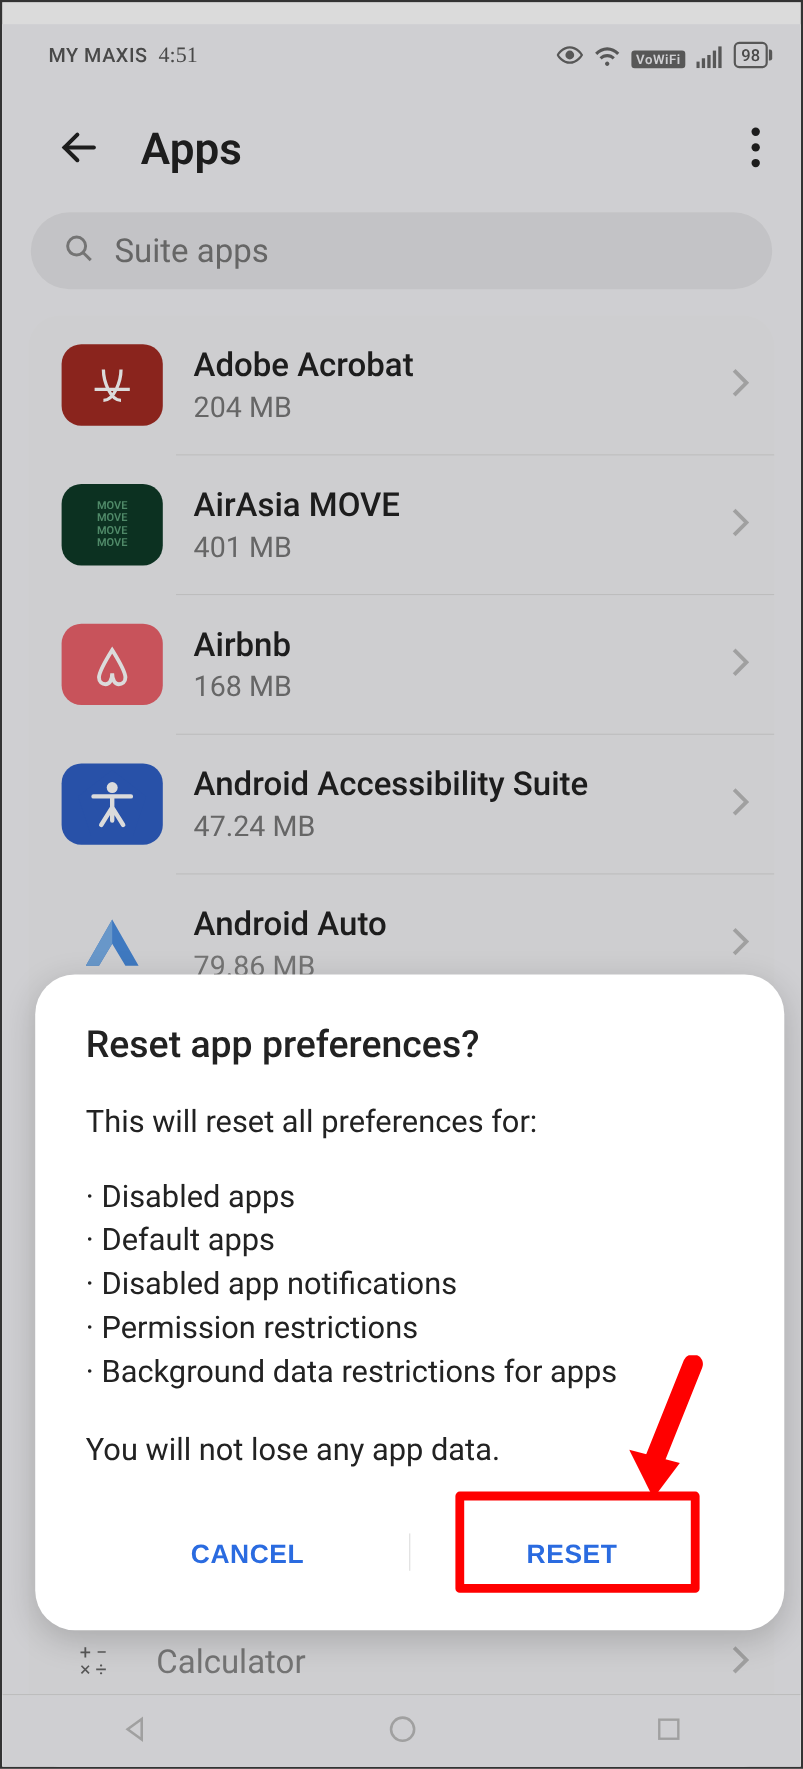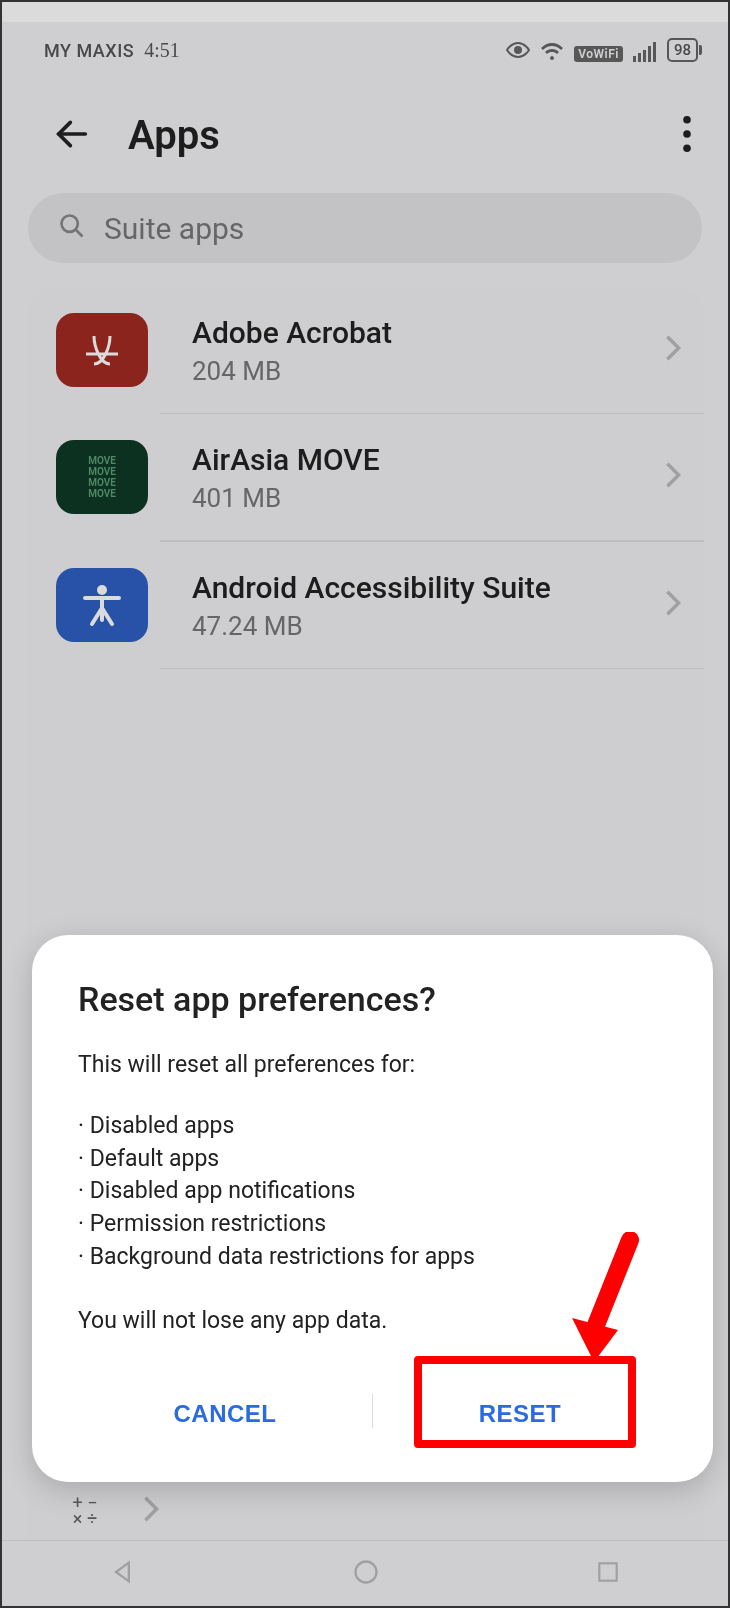--- a/index.html
+++ b/index.html
@@ -69,21 +69,21 @@
     background:#e4e4e7; border-radius:40px; height:70px;
     display:flex; align-items:center; padding:0 30px; gap:18px;
   }
   .search-placeholder { color:#777; font-size:30px; }
   
   .list-card {
     margin: 0 24px; background:#f0f0f3; border-radius:28px; padding:0 0;
     flex:1; overflow:hidden;
   }
   .app-row {
-    display:flex; align-items:center; gap:44px;
+    display:flex; align-items:center; gap:28px;
     padding:26px 22px 26px 30px;
   }
   .app-icon {
     width:92px; height:74px; border-radius:18px; flex-shrink:0;
     display:flex; align-items:center; justify-content:center;
     font-size:34px; color:#fff; font-weight:600;
   }
   .app-info { flex:1; }
   .app-name { font-size:30px; font-weight:500; color:#222; }
   .app-size { font-size:26px; color:#777; margin-top:6px; }
@@ -92,21 +92,21 @@
   
   .cutoff .app-size { color:#888; }
   
   .dialog {
     position:absolute; left:30px; right:15px; bottom:124px;
     background:#fff; border-radius:36px; z-index:10;
     padding:44px 46px 0 46px;
     box-shadow: 0 8px 30px rgba(0,0,0,.18);
   }
   .dialog-title { font-size:34px; font-weight:500; color:#222; margin-bottom:30px; }
-  .dialog-body { font-size:23px; color:#222; line-height:1.42; }
+  .dialog-body { font-size:28px; color:#222; line-height:1.42; }
   .dialog-body .intro { margin-bottom:28px; }
   .dialog-body ul { list-style:none; margin-bottom:32px; }
   .dialog-body li::before { content:"· "; }
   .dialog-body .note { margin-bottom:36px; }
   .dialog-actions {
     display:flex; align-items:stretch; justify-content:center;
     border-top: none; padding-bottom:24px;
   }
   .dialog-btn {
     flex:1; background:none; border:none; font-size:24px; font-weight:600;
@@ -229,45 +229,75 @@
         </div>
         <div class="app-info">
           <div class="app-name">AirAsia MOVE</div>
           <div class="app-size">401 MB</div>
         </div>
         <span class="chevron"><svg width="18" height="28" viewBox="0 0 12 20" fill="none" stroke="#bbb" stroke-width="2.5">
             <polyline points="2 2 10 10 2 18"></polyline>
           </svg></span>
       </div>
       <div class="divider"></div>
+      <div class="app-row">
+        <div class="app-icon" style="background:#e9616b">
+          <svg width="46" height="46" viewBox="0 0 46 46" fill="none" stroke="#fff" stroke-width="3.5">
+            <path d="M23 10c-5 8-12 20-12 25 0 4 3 6 6 6 3 0 6-3 6-10 0 7 3 10 6 10 3 0 6-2 6-6 0-5-7-17-12-25z"></path>
+          </svg>
+        </div>
+        <div class="app-info">
+          <div class="app-name">Airbnb</div>
+          <div class="app-size">168 MB</div>
+        </div>
+        <span class="chevron"><svg width="18" height="28" viewBox="0 0 12 20" fill="none" stroke="#bbb" stroke-width="2.5">
+            <polyline points="2 2 10 10 2 18"></polyline>
+          </svg></span>
+      </div>
       <div class="divider"></div>
       <div class="app-row">
         <div class="app-icon" style="background:#2f5fc4">
           <svg width="74" height="74" viewBox="0 0 74 74">
             <polygon points="37,6 68,30 56,66 18,66 6,30" fill="#2f5fc4"></polygon>
             <circle cx="37" cy="22" r="5" fill="#fff"></circle>
             <path d="M20 30h34M37 30v22M37 40l-10 16M37 40l10 16" stroke="#fff" stroke-width="4" stroke-linecap="round"></path>
           </svg>
         </div>
         <div class="app-info">
           <div class="app-name">Android Accessibility Suite</div>
           <div class="app-size">47.24 MB</div>
         </div>
         <span class="chevron"><svg width="18" height="28" viewBox="0 0 12 20" fill="none" stroke="#bbb" stroke-width="2.5">
             <polyline points="2 2 10 10 2 18"></polyline>
           </svg></span>
       </div>
       <div class="divider"></div>
+      <div class="app-row cutoff">
+        <div class="app-icon" style="background:transparent">
+          <svg width="60" height="60" viewBox="0 0 60 60">
+            <polygon points="30,8 54,50 42,50 30,30 18,50 6,50" fill="#4a8de0"></polygon>
+            <polygon points="30,8 6,50 18,50 30,30" fill="#7ab0ea"></polygon>
+          </svg>
+        </div>
+        <div class="app-info">
+          <div class="app-name">Android Auto</div>
+          <div class="app-size">79.86 MB</div>
+        </div>
+        <span class="chevron"><svg width="18" height="28" viewBox="0 0 12 20" fill="none" stroke="#bbb" stroke-width="2.5">
+            <polyline points="2 2 10 10 2 18"></polyline>
+          </svg></span>
+      </div>
     </div>
 
   <div class="peek-row">
     <div class="peek-icon">
       <span style="font-size:18px;">+ −</span>
       <span style="font-size:18px;">× ÷</span>
     </div>
+    <div class="peek-text">Calculator</div>
     <span class="chevron">
       <svg width="18" height="28" viewBox="0 0 12 20" fill="none" stroke="#bbb" stroke-width="2.5">
           <polyline points="2 2 10 10 2 18"></polyline>
         </svg>
     </span>
   </div>
 
   <div class="navbar">
     <button class="nav-btn">
       <svg width="28" height="28" viewBox="0 0 24 24" fill="none" stroke="#bbb" stroke-width="2">

